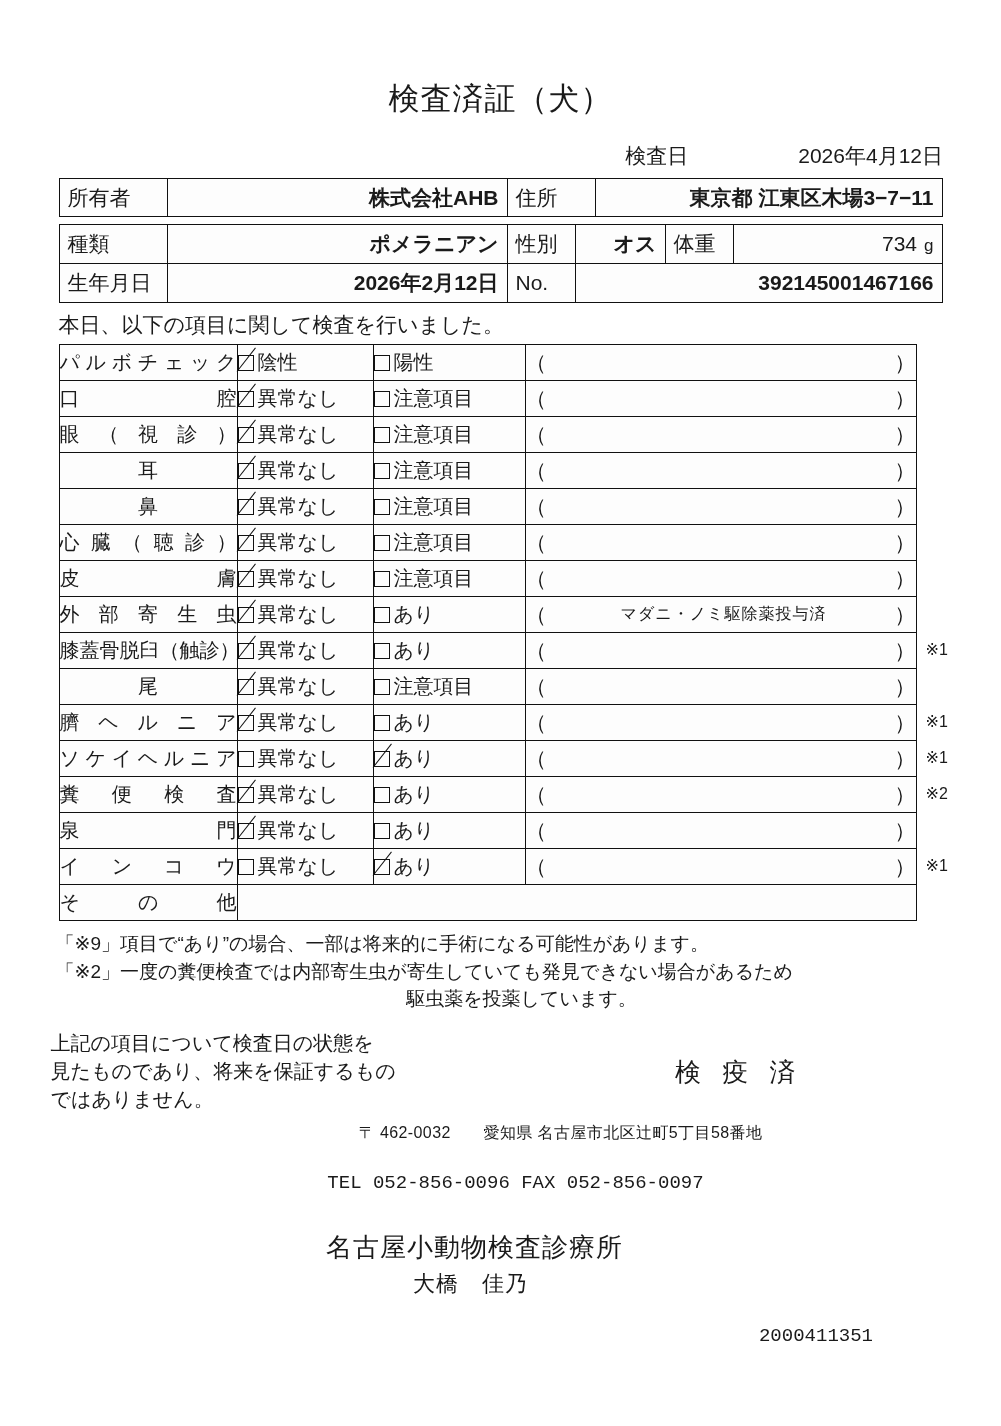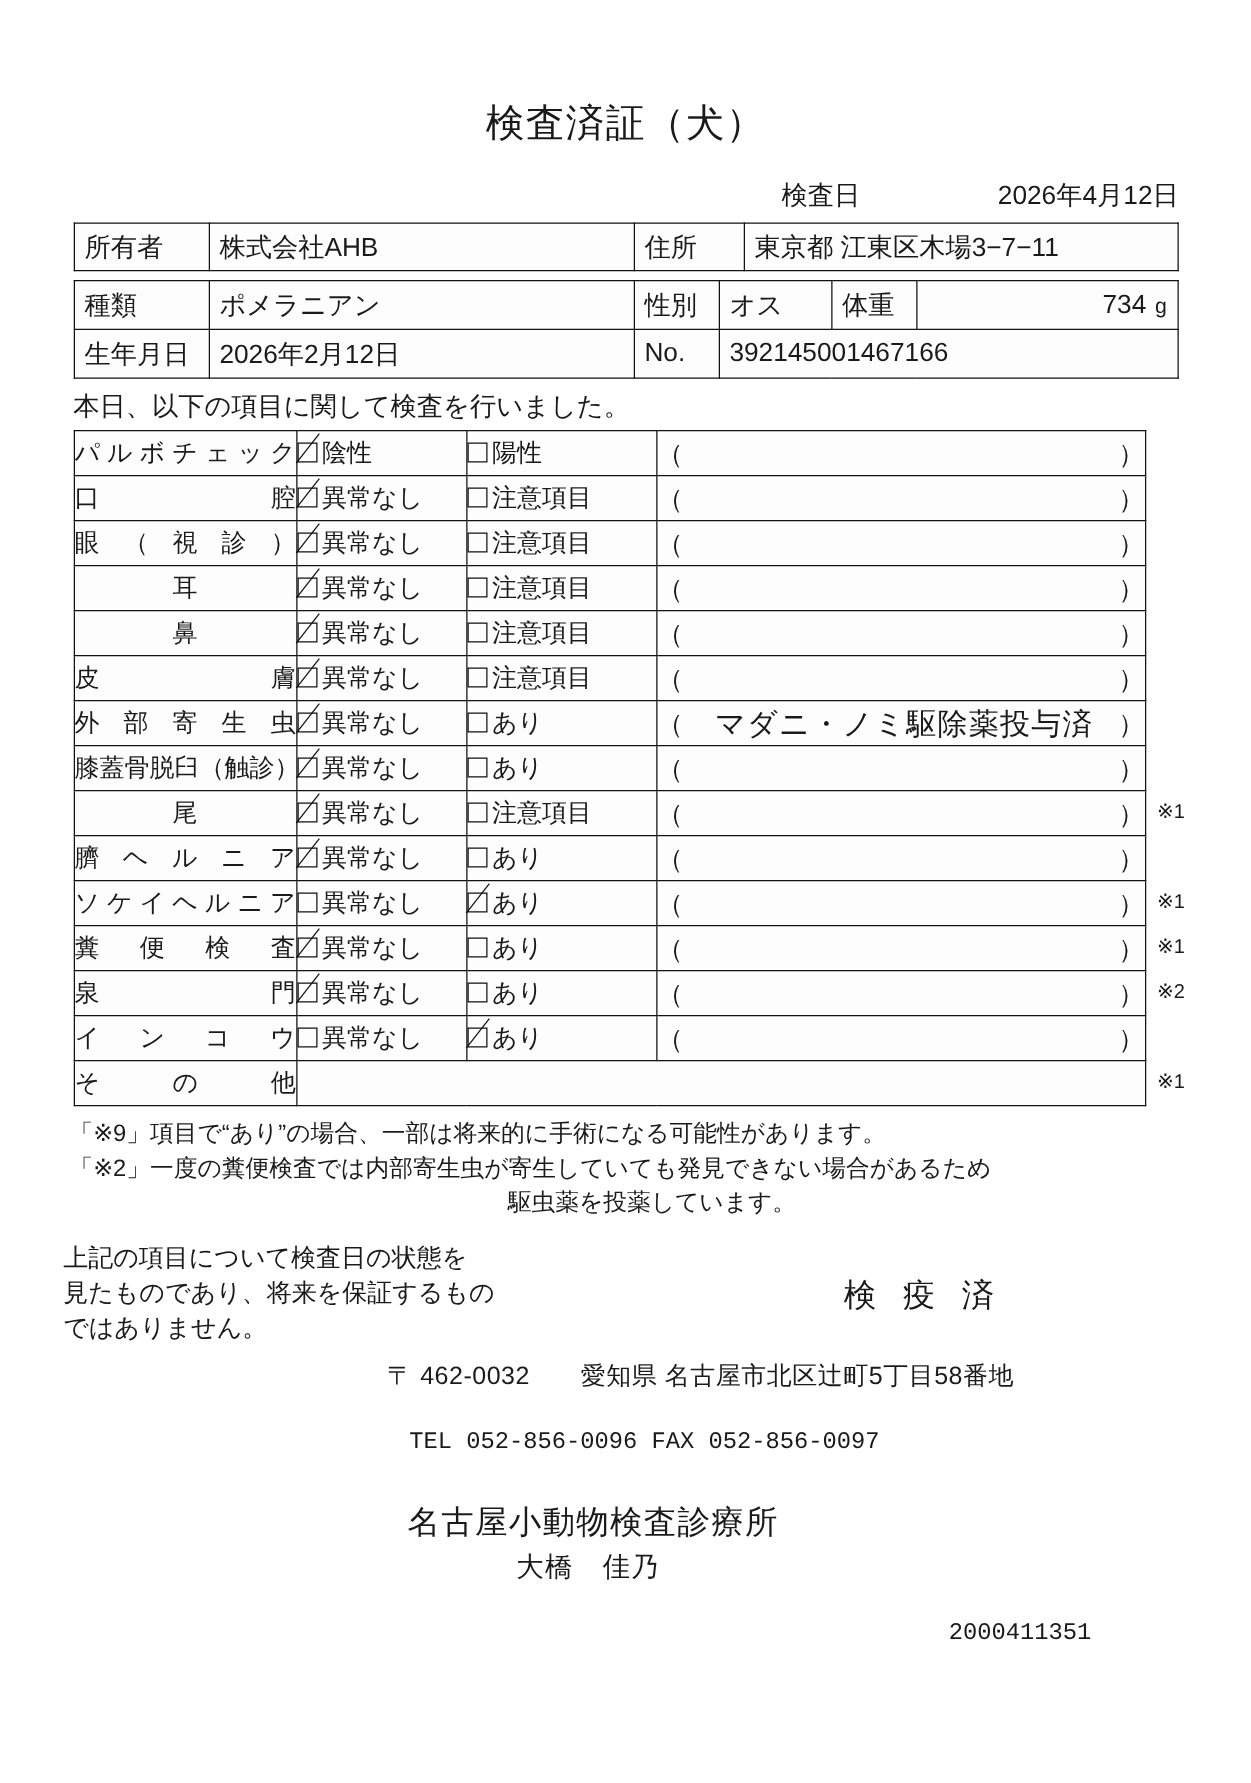--- a/index.html
+++ b/index.html
@@ -44,21 +44,21 @@
     border: 1.6px solid #111;
   }
   .tbl td {
     border: 1.3px solid #111;
     padding: 0 8px;
     font-size: 21px;
     vertical-align: middle;
     background: #fdfdfd;
   }
   .lbl { text-align: left; background: #fbfbfb; white-space: nowrap; }
-  .val { text-align: left; }
+  .val { text-align: right; font-weight: bold; }
 
   .info-wrap { width: 884px; margin: 0 auto; }
 
   #owner-table { width: 884px; }
   #owner-table td { height: 38px; }
 
   #pet-table { width: 884px; margin-top: 7px; }
   #pet-table td { height: 39px; }
 
   .weight-val { text-align: right; padding-right: 10px; }
@@ -111,21 +111,21 @@
   }
   .opt-text { font-size: 20px; }
 
   .note-inner {
     display: flex;
     align-items: center;
     justify-content: space-between;
     width: 100%;
     font-size: 21px;
   }
-  .note-text { font-size: 24px; letter-spacing: 1px; padding-left: 6px; }
+  .note-text { font-size: 16px; letter-spacing: 1px; padding-left: 6px; }
 
   
   .marks-col {
     position: absolute;
     top: 0; left: 862px;
     width: 60px;
   }
   .mark-cell {
     height: 36px;
     line-height: 36px;
@@ -144,21 +144,21 @@
   .disclaimer { font-size: 20px; line-height: 1.42; width: 430px; }
   .quarantine-stamp {
     position: absolute;
     right: 148px; top: 26px;
     font-size: 26px;
     letter-spacing: 7px;
   }
 
   .clinic-address {
     text-align: center;
-    font-size: 20px;
+    font-size: 16px;
     margin: 2px auto 0 auto;
     padding-left: 120px;
     letter-spacing: 0.4px;
   }
   .clinic-tel {
     text-align: center;
     font-size: 19px;
     margin-top: 28px;
     padding-left: 30px;
     font-family: "Liberation Mono", "DejaVu Sans Mono", monospace;
@@ -321,20 +321,38 @@
               </span></td>
             <td class="ck-note">
               <div class="note-inner">
                 <span>（</span>
                 <span class="note-text"></span>
                 <span>）</span>
               </div>
             </td>
           </tr>
           <tr>
+            <td class="ck-label">心臓（聴診）</td>
+            <td class="ck-opt"><span class="opt">
+                <span class="box checked"></span>
+                <span class="opt-text">異常なし</span>
+              </span></td>
+            <td class="ck-opt2"><span class="opt">
+                <span class="box"></span>
+                <span class="opt-text">注意項目</span>
+              </span></td>
+            <td class="ck-note">
+              <div class="note-inner">
+                <span>（</span>
+                <span class="note-text"></span>
+                <span>）</span>
+              </div>
+            </td>
+          </tr>
+          <tr>
             <td class="ck-label">皮　　　　　膚</td>
             <td class="ck-opt"><span class="opt">
                 <span class="box checked"></span>
                 <span class="opt-text">異常なし</span>
               </span></td>
             <td class="ck-opt2"><span class="opt">
                 <span class="box"></span>
                 <span class="opt-text">注意項目</span>
               </span></td>
             <td class="ck-note">

